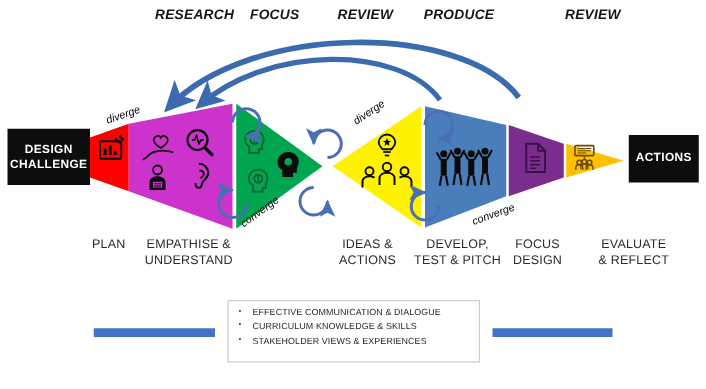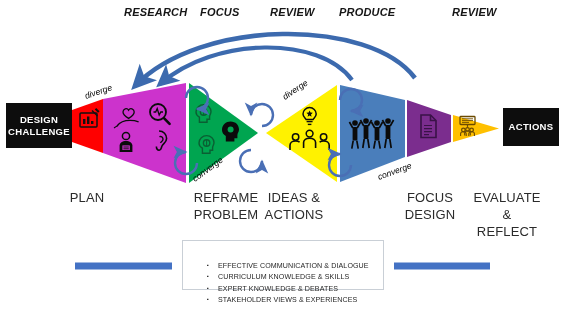--- a/index.html
+++ b/index.html
@@ -21,29 +21,29 @@
     position:absolute;background:#0d0d0d;color:#ffffff;
     display:flex;align-items:center;justify-content:center;
     text-align:center;font-size:9.5px;font-weight:bold;
     line-height:1.25;letter-spacing:.3px;
   }
   #design-challenge{left:6px;top:103px;width:66px;height:45px;}
   #actions-box{left:503px;top:108px;width:56px;height:38px;}
   .stage-row{position:absolute;left:0;top:189px;width:565px;height:40px;}
   .stage-label{
     position:absolute;top:0;text-align:center;
-    font-size:13px;color:#2b2b2b;line-height:1.32;
+    font-size:10px;color:#2b2b2b;line-height:1.32;
     letter-spacing:.15px;
   }
   #bullets{
     position:absolute;left:182px;top:240px;width:202px;height:50px;
     border:1px solid #c9cfd6;background:#ffffff;
     box-sizing:border-box;padding:4px 4px 4px 6px;
   }
-  #bullets ul{margin:16px;padding:0;list-style:none;}
+  #bullets ul{margin:0;padding:0;list-style:none;}
   #bullets li{
     font-size:7.1px;color:#1f1f1f;line-height:1.62;
     letter-spacing:.1px;white-space:nowrap;
     padding-left:13px;position:relative;
   }
   #bullets li:before{
     content:"\25AA";position:absolute;left:2px;top:0;
     font-size:5.4px;color:#1f1f1f;
   }
   .rot{font-size:8.6px;font-style:italic;color:#1a1a1a;font-weight:normal;}
@@ -247,36 +247,38 @@
   </div>
 
   <div class="endbox" id="actions-box">
     <span>ACTIONS</span>
   </div>
 
   <div class="stage-row">
     <div class="stage-label" style="left:62px;width:50px">
       <span>PLAN</span>
     </div>
-    <div class="stage-label" style="left:192px;width:68px">
-      <span>REFRAME</span><br><span>PROBLEM</span>
+    <div class="stage-label" style="left:112px;width:78px">
+      <span>EMPATHISE &amp;</span><br><span>UNDERSTAND</span>
     </div>
     <div class="stage-label" style="left:262px;width:64px">
       <span>IDEAS &amp;</span><br><span>ACTIONS</span>
+    </div>
+    <div class="stage-label" style="left:326px;width:80px">
+      <span>DEVELOP,</span><br><span>TEST &amp; PITCH</span>
     </div>
     <div class="stage-label" style="left:404px;width:52px">
       <span>FOCUS</span><br><span>DESIGN</span>
     </div>
     <div class="stage-label" style="left:472px;width:70px">
       <span>EVALUATE</span><br><span>&amp; REFLECT</span>
     </div>
   </div>
 
   <div id="bullets">
     <ul>
       <li>EFFECTIVE COMMUNICATION &amp; DIALOGUE</li>
       <li>CURRICULUM KNOWLEDGE &amp; SKILLS</li>
-      <li>EXPERT KNOWLEDGE &amp; DEBATES</li>
       <li>STAKEHOLDER VIEWS &amp; EXPERIENCES</li>
     </ul>
   </div>
 
 </div>
 
 </body></html>

